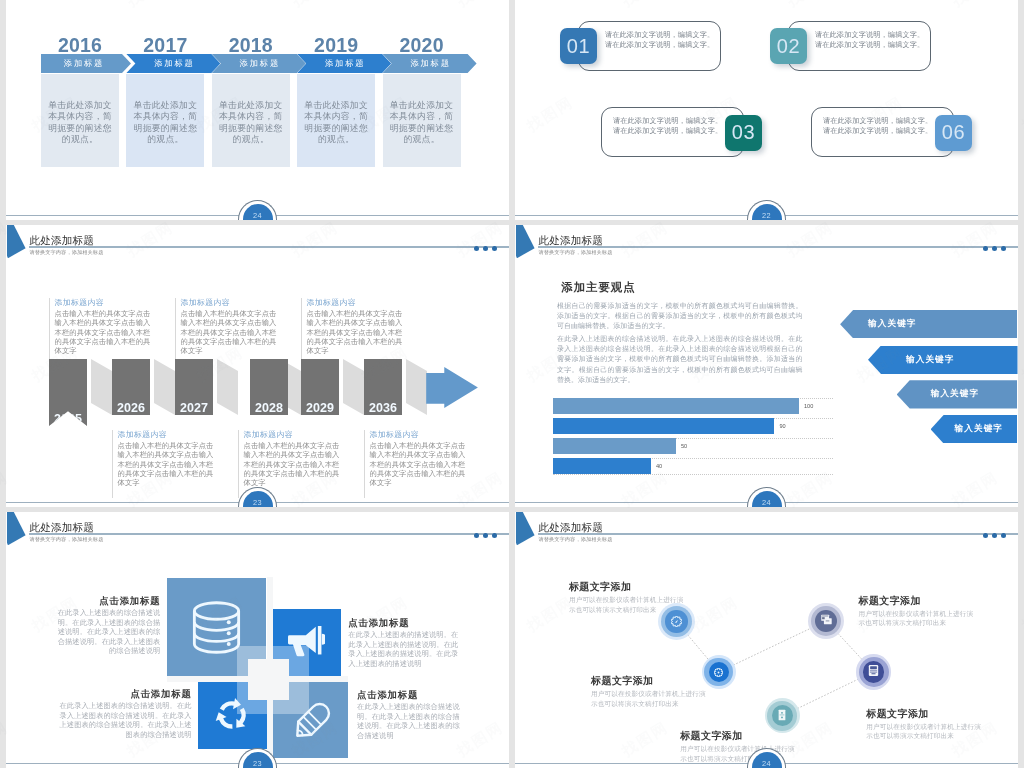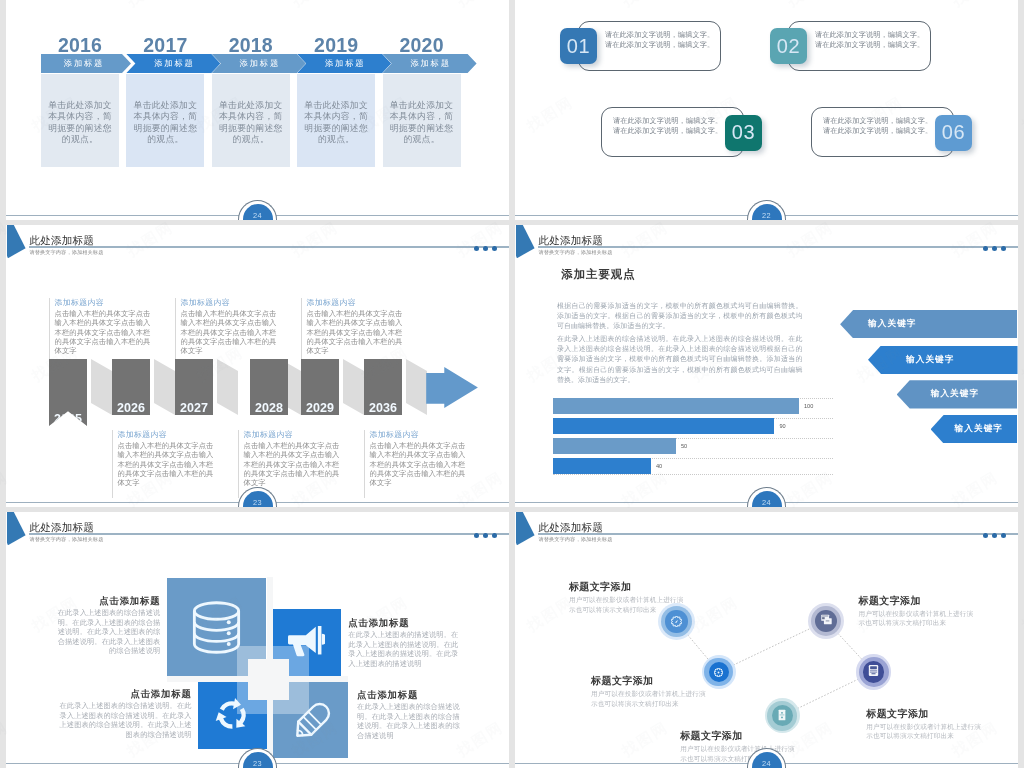--- a/index.html
+++ b/index.html
@@ -96,21 +96,21 @@
         clip-path:polygon(0 0,100% 21.5%,100% 100%,0 78.5%);}
   .bt .endarrow{position:absolute;left:420.2px;top:134px;width:51.7px;height:56px;background:#6399cb;
         clip-path:polygon(0 25%,35% 25%,35% 14.5%,100% 51%,35% 87.5%,35% 80%,0 80%);}
   .btxt{position:absolute;width:102px;padding-left:4.5px;border-left:1px solid #d8d8d8;}
   .btxt .bth{font-size:7.9px;color:#7ba6d0;letter-spacing:.35px;line-height:10px;margin-bottom:1px;}
   .btxt .btb{font-size:7.3px;line-height:9.3px;color:#8f8f8f;letter-spacing:.08px;}
   .bt-top{top:73px;height:61px;}
   .bt-bot{top:205px;height:68px;}
 
   
-  .s4 .mh{position:absolute;left:46.3px;top:43px;font-size:11.4px;font-weight:bold;
+  .s4 .mh{position:absolute;left:46.3px;top:56px;font-size:11.4px;font-weight:bold;
       color:#3a3a3a;letter-spacing:1px;line-height:12px;}
   .s4 .mp{position:absolute;left:42px;width:245.5px;font-size:6.9px;line-height:10.2px;
       color:#9aa3ad;letter-spacing:.15px;text-align:justify;}
   .s4 .mp1{top:76px;}
   .s4 .mp2{top:109px;}
   .s4 .chart{position:absolute;left:38.3px;top:168px;width:280px;height:86px;}
   .s4 .grid{position:absolute;left:0;top:0;width:280px;height:86px;}
   .s4 .grid i{position:absolute;left:0;width:280px;height:0;border-top:1px dotted #c9c9c9;}
   .s4 .bar{position:absolute;left:0;}
   .s4 .blab{position:absolute;font-size:5.6px;color:#5a5a5a;}

